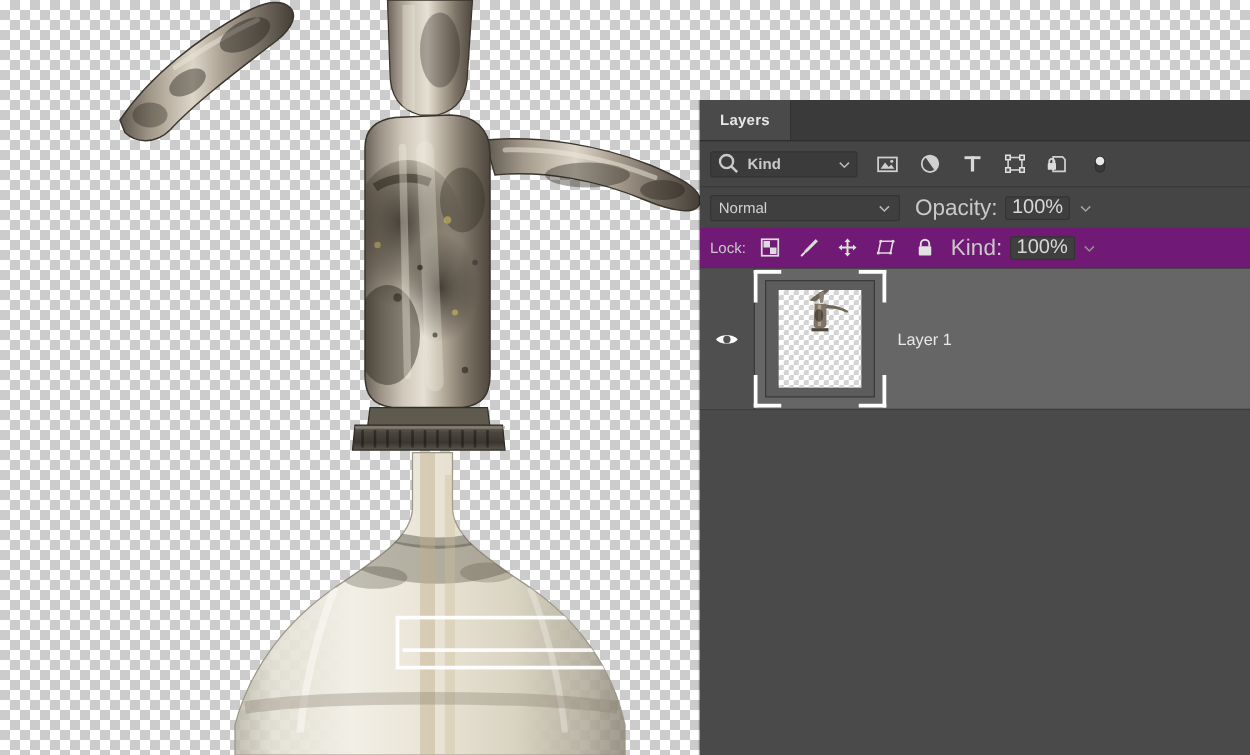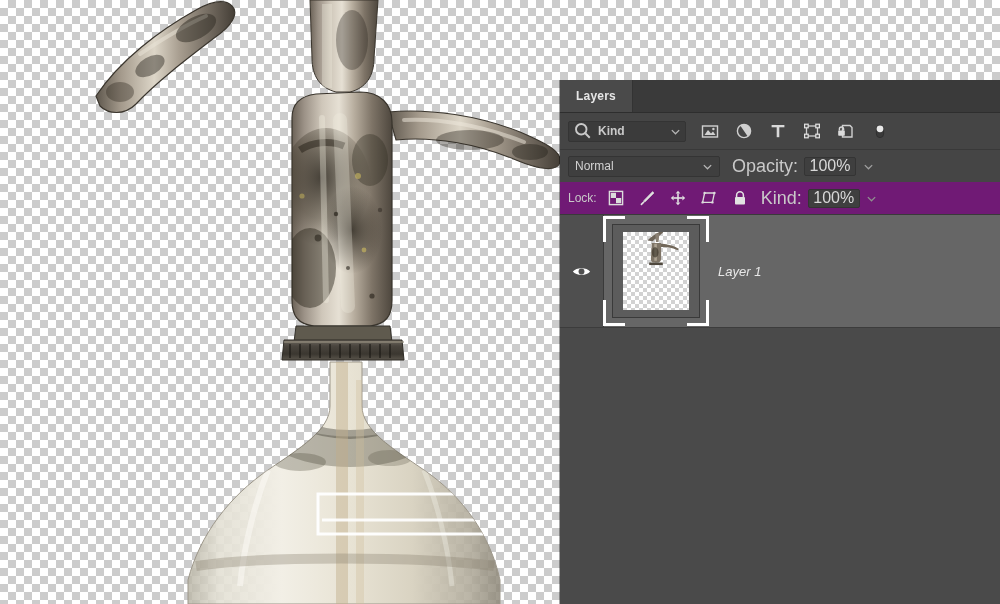--- a/index.html
+++ b/index.html
@@ -163,21 +163,21 @@
   
   .layer-list { background: #4a4a4a; }
   .layer-row {
     position: relative;
     display: flex;
     align-items: center;
     height: 112px;
     border-bottom: 1px solid #3c3c3c;
     background: #4a4a4a;
   }
-  .layer-row.selected { background: #666666; font-style: italic; }
+  .layer-row.selected { background: #666666; }
   .eye-col {
     width: 44px;
     height: 100%;
     display: flex;
     align-items: center;
     justify-content: center;
     background: #434343;
     border-right: 1px solid #3a3a3a;
     box-sizing: border-box;
   }

